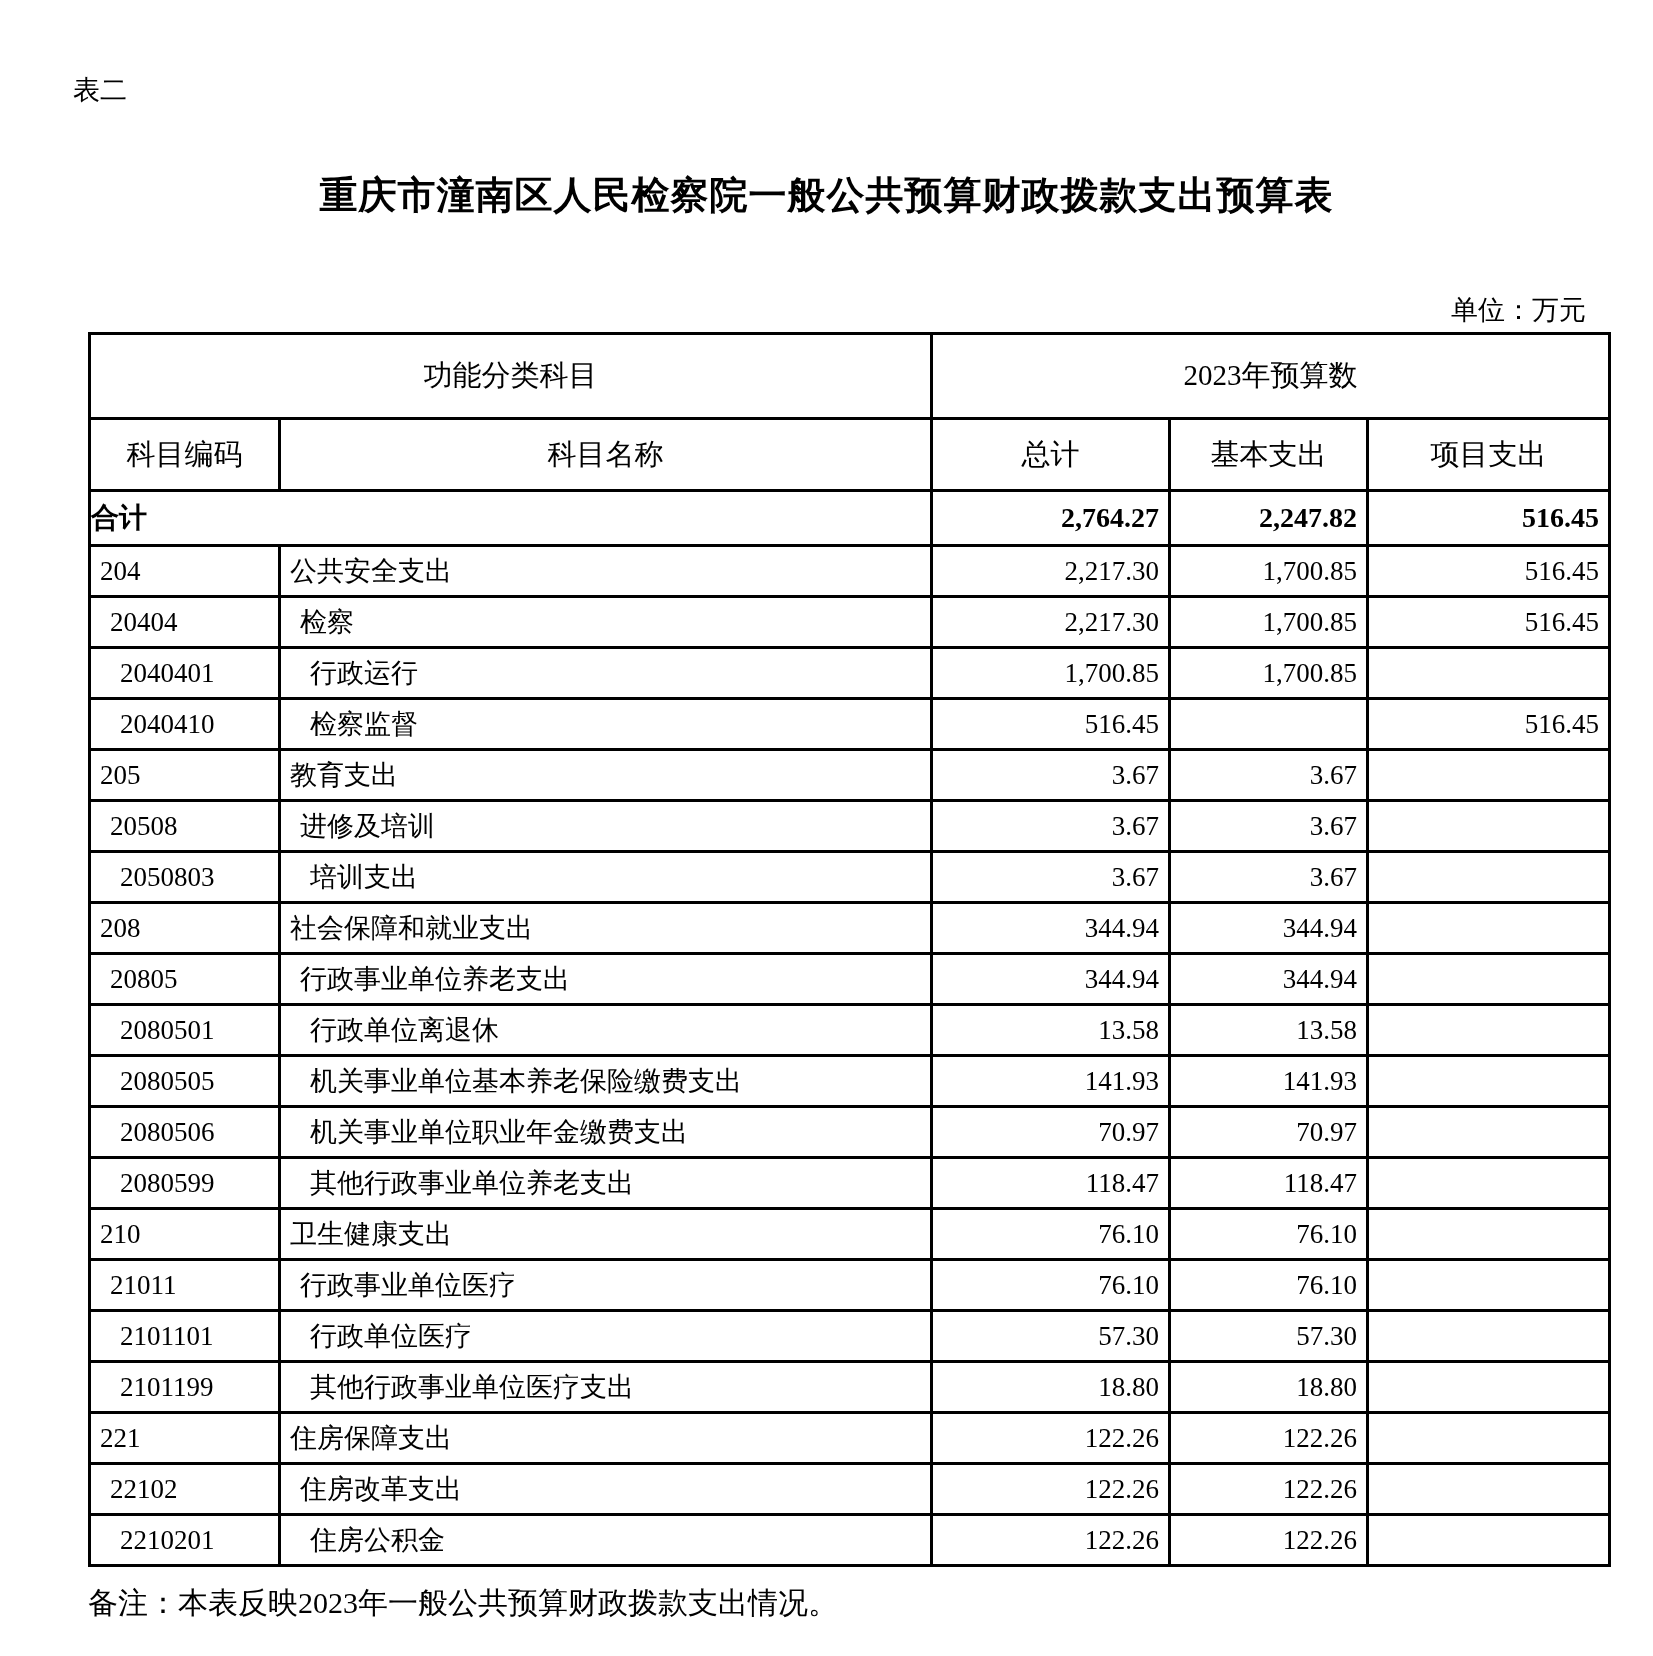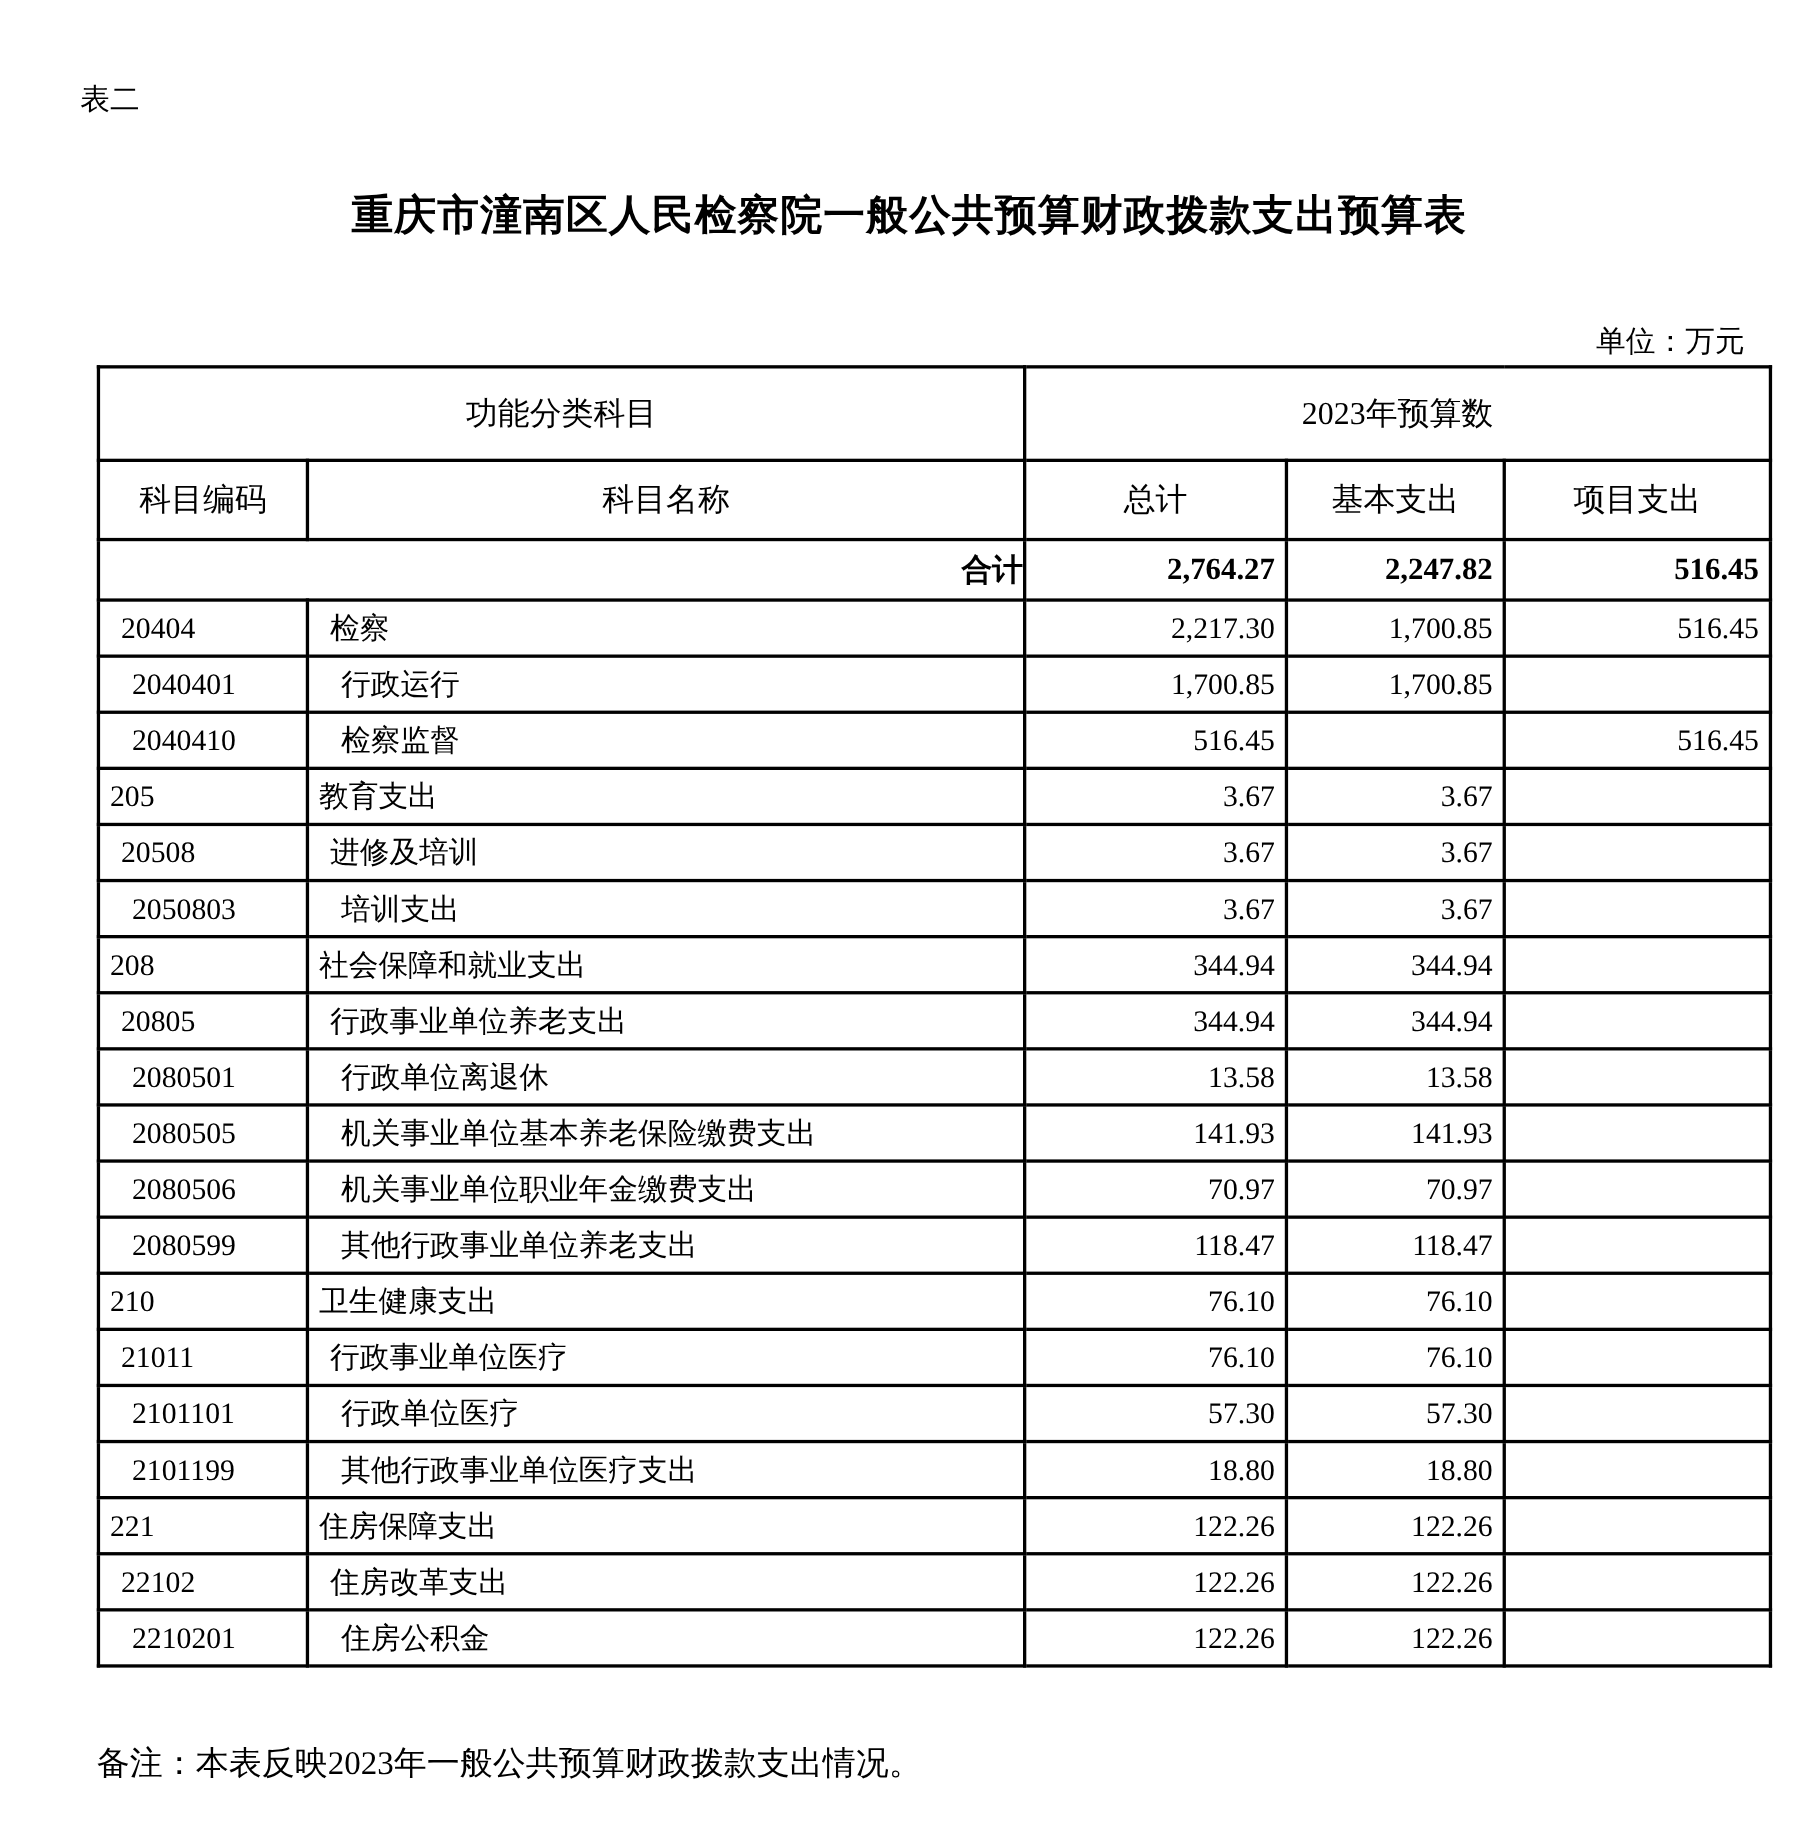--- a/index.html
+++ b/index.html
@@ -38,21 +38,21 @@
   table.budget th, table.budget td {
     border: 3px solid #000;
     font-weight: normal;
     overflow: hidden;
     white-space: nowrap;
   }
   tr.hrow1 th { height: 85px; font-size: 29px; text-align: center; vertical-align: middle; }
   tr.hrow2 th { height: 72px; font-size: 29px; text-align: center; vertical-align: middle; }
 
   tr.total-row td { height: 55px; font-weight: bold; font-size: 28px; vertical-align: middle; }
-  tr.total-row td.total-label { text-align: right; }
+  tr.total-row td.total-label { text-align: left; }
 
   tbody tr.data-row td { height: 51px; font-size: 27px; vertical-align: middle; }
 
   td.code, td.name { text-align: left; }
   td.code.lv1, td.name.lv1 { padding-left: 9px;  }
   td.code.lv2, td.name.lv2 { padding-left: 19px; }
   td.code.lv3, td.name.lv3 { padding-left: 29px; }
 
   td.num { text-align: right; padding-right: 9px; }
 
@@ -93,20 +93,27 @@
         <th>项目支出</th>
       </tr>
     </thead>
     <tbody id="tbody">
       <tr class="total-row">
         <td colspan="2" class="total-label">合计</td>
         <td class="num">2,764.27</td>
         <td class="num">2,247.82</td>
         <td class="num">516.45</td>
       </tr>
+    <tr class="data-row">
+    <td class="code lv1">204</td>
+    <td class="name lv1">公共安全支出</td>
+    <td class="num">2,217.30</td>
+    <td class="num">1,700.85</td>
+    <td class="num">516.45</td>
+  </tr>
         <tr class="data-row">
     <td class="code lv2">20404</td>
     <td class="name lv2">检察</td>
     <td class="num">2,217.30</td>
     <td class="num">1,700.85</td>
     <td class="num">516.45</td>
   </tr>
         <tr class="data-row">
     <td class="code lv3">2040401</td>
     <td class="name lv3">行政运行</td>

